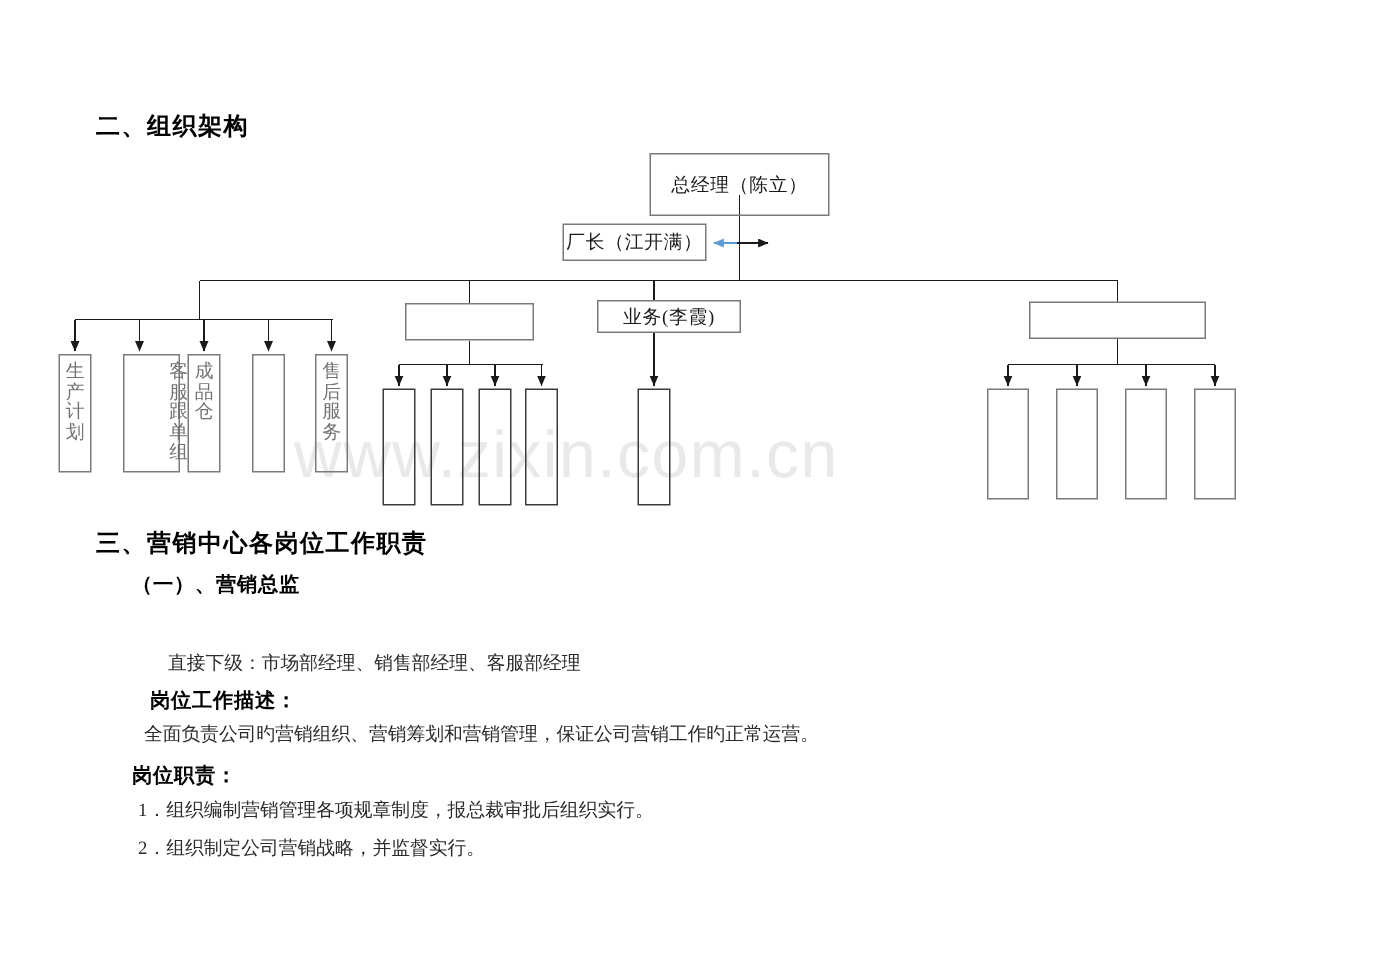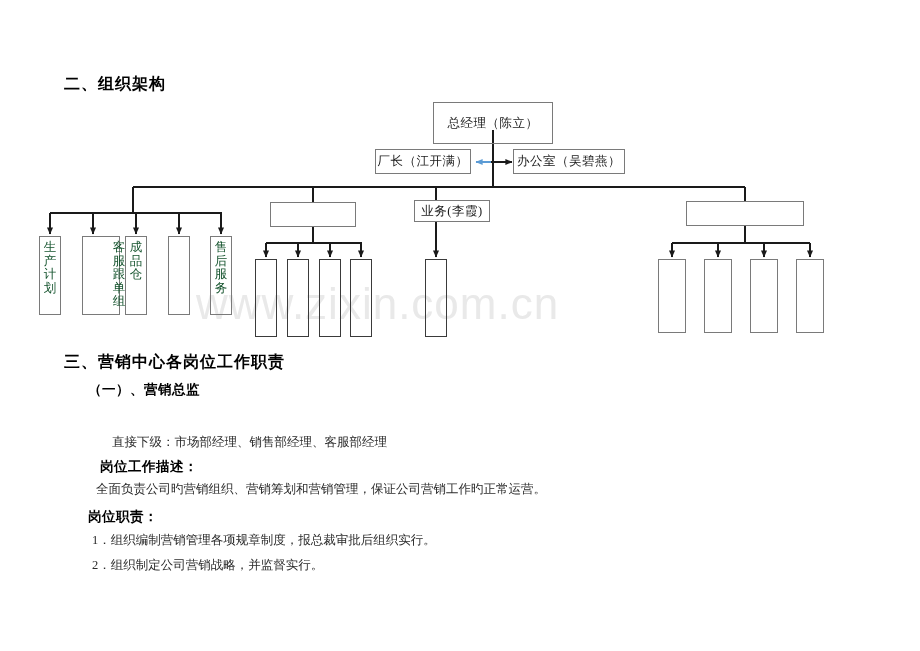--- a/index.html
+++ b/index.html
@@ -98,21 +98,21 @@
   
   .node.v {
     display: flex;
     align-items: flex-start;
     justify-content: center;
     padding-top: 4px;
   }
   .node.v .lbl {
     font-family: "Liberation Serif", serif;
     font-size: 12.5px;
-    color: #14532d;
+    color: #737373;
     line-height: 1.08;
     width: 14px;
     text-align: center;
     word-break: break-all;
     letter-spacing: 0;
   }
   .node.dark { border-color: #3a3a3a; }
 </style>
 </head>
 <body>
@@ -173,29 +173,26 @@
   </svg>
 
   <div class="node h" style="left:433px; top:102px; width:120px; height:42px;">
     <span class="lbl">总经理（陈立）</span>
   </div>
 
   <div class="node h" style="left:375px; top:149px; width:96px; height:25px;">
     <span class="lbl">厂长（江开满）</span>
   </div>
 
-  <div class="node h" style="left:513px; top:149px; width:112px; height:25px;">
-    <span class="lbl">办公室（吴碧燕）</span>
-  </div>
 
   <div class="node h" style="left:270px; top:202px; width:86px; height:25px;">
     <span class="lbl"></span>
   </div>
 
-  <div class="node h" style="left:414px; top:200px; width:76px; height:22px;">
+  <div class="node h" style="left:398px; top:200px; width:96px; height:22px;">
     <span class="lbl">业务(李霞)</span>
   </div>
 
   <div class="node h" style="left:686px; top:201px; width:118px; height:25px;">
     <span class="lbl"></span>
   </div>
 
   <div class="node v" style="left:39px; top:236px; width:22px; height:79px;">
     <span class="lbl">生产计划</span>
   </div>

